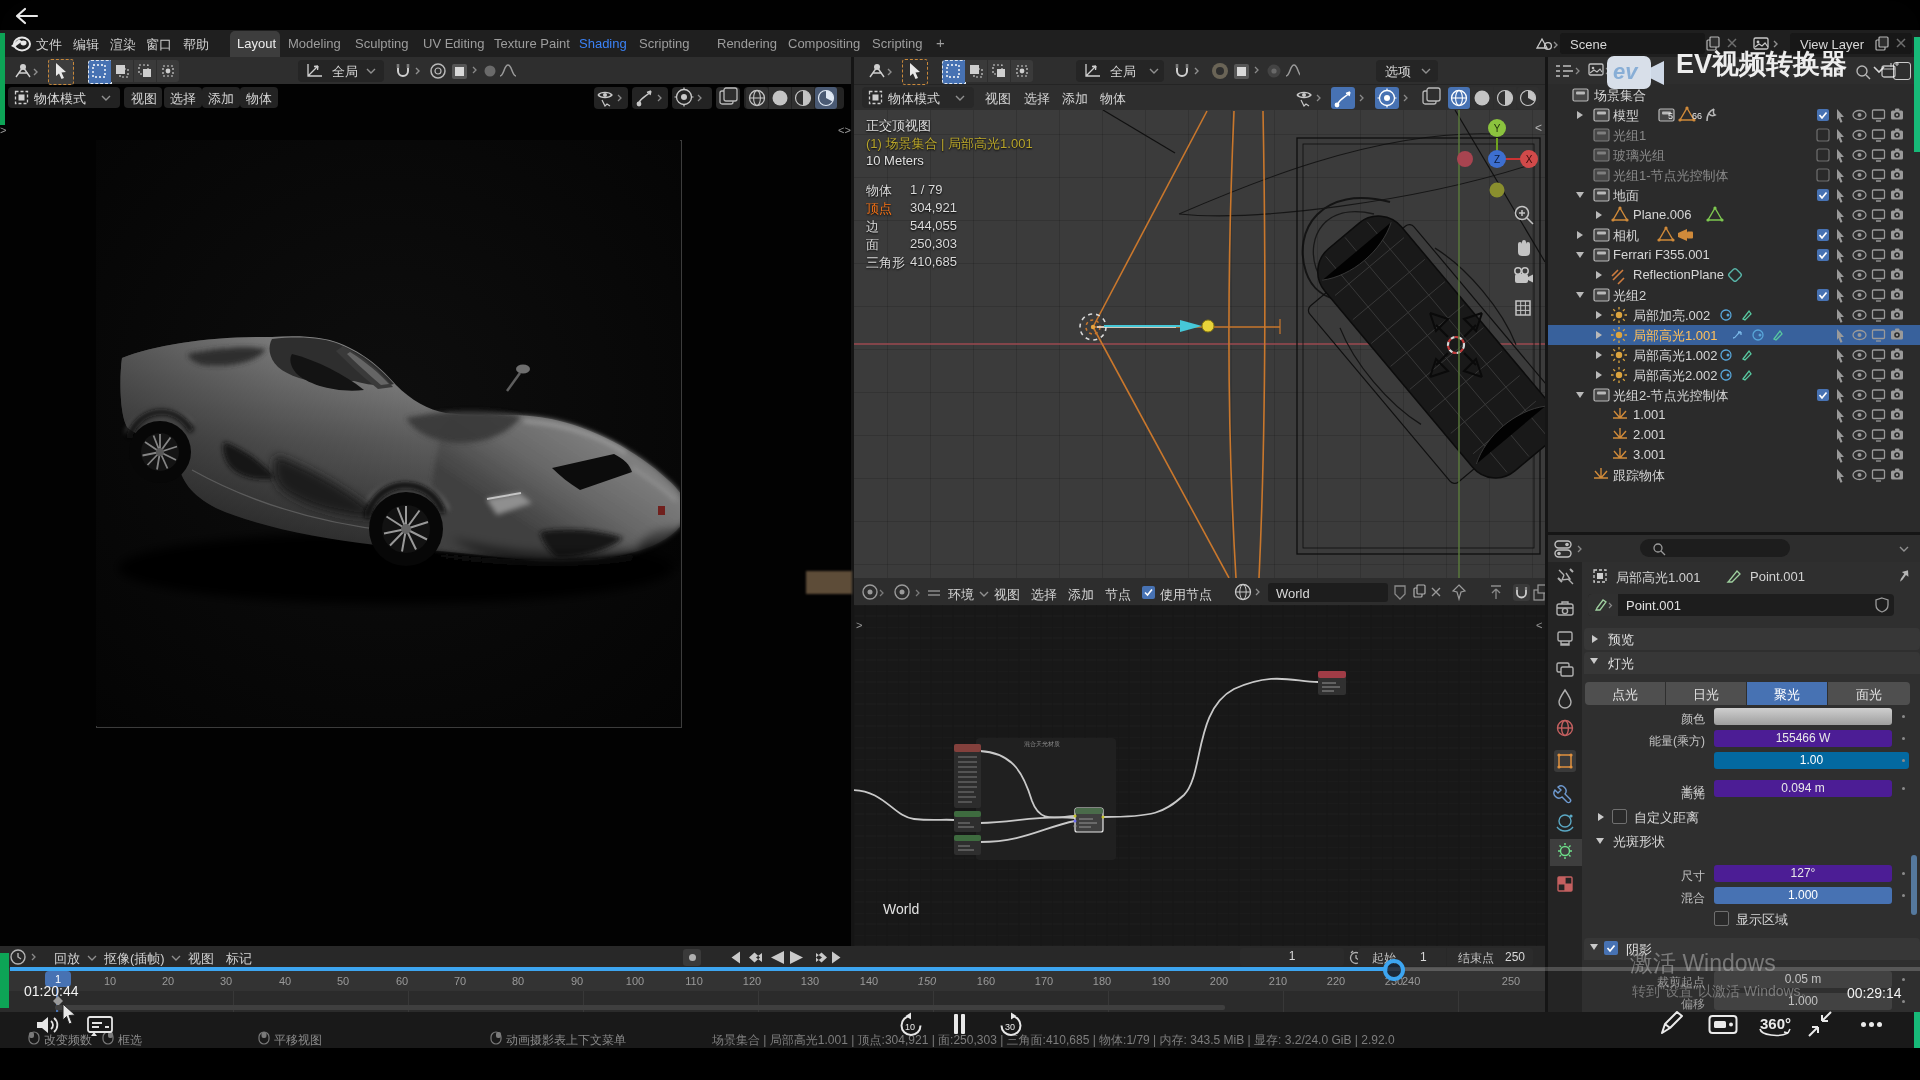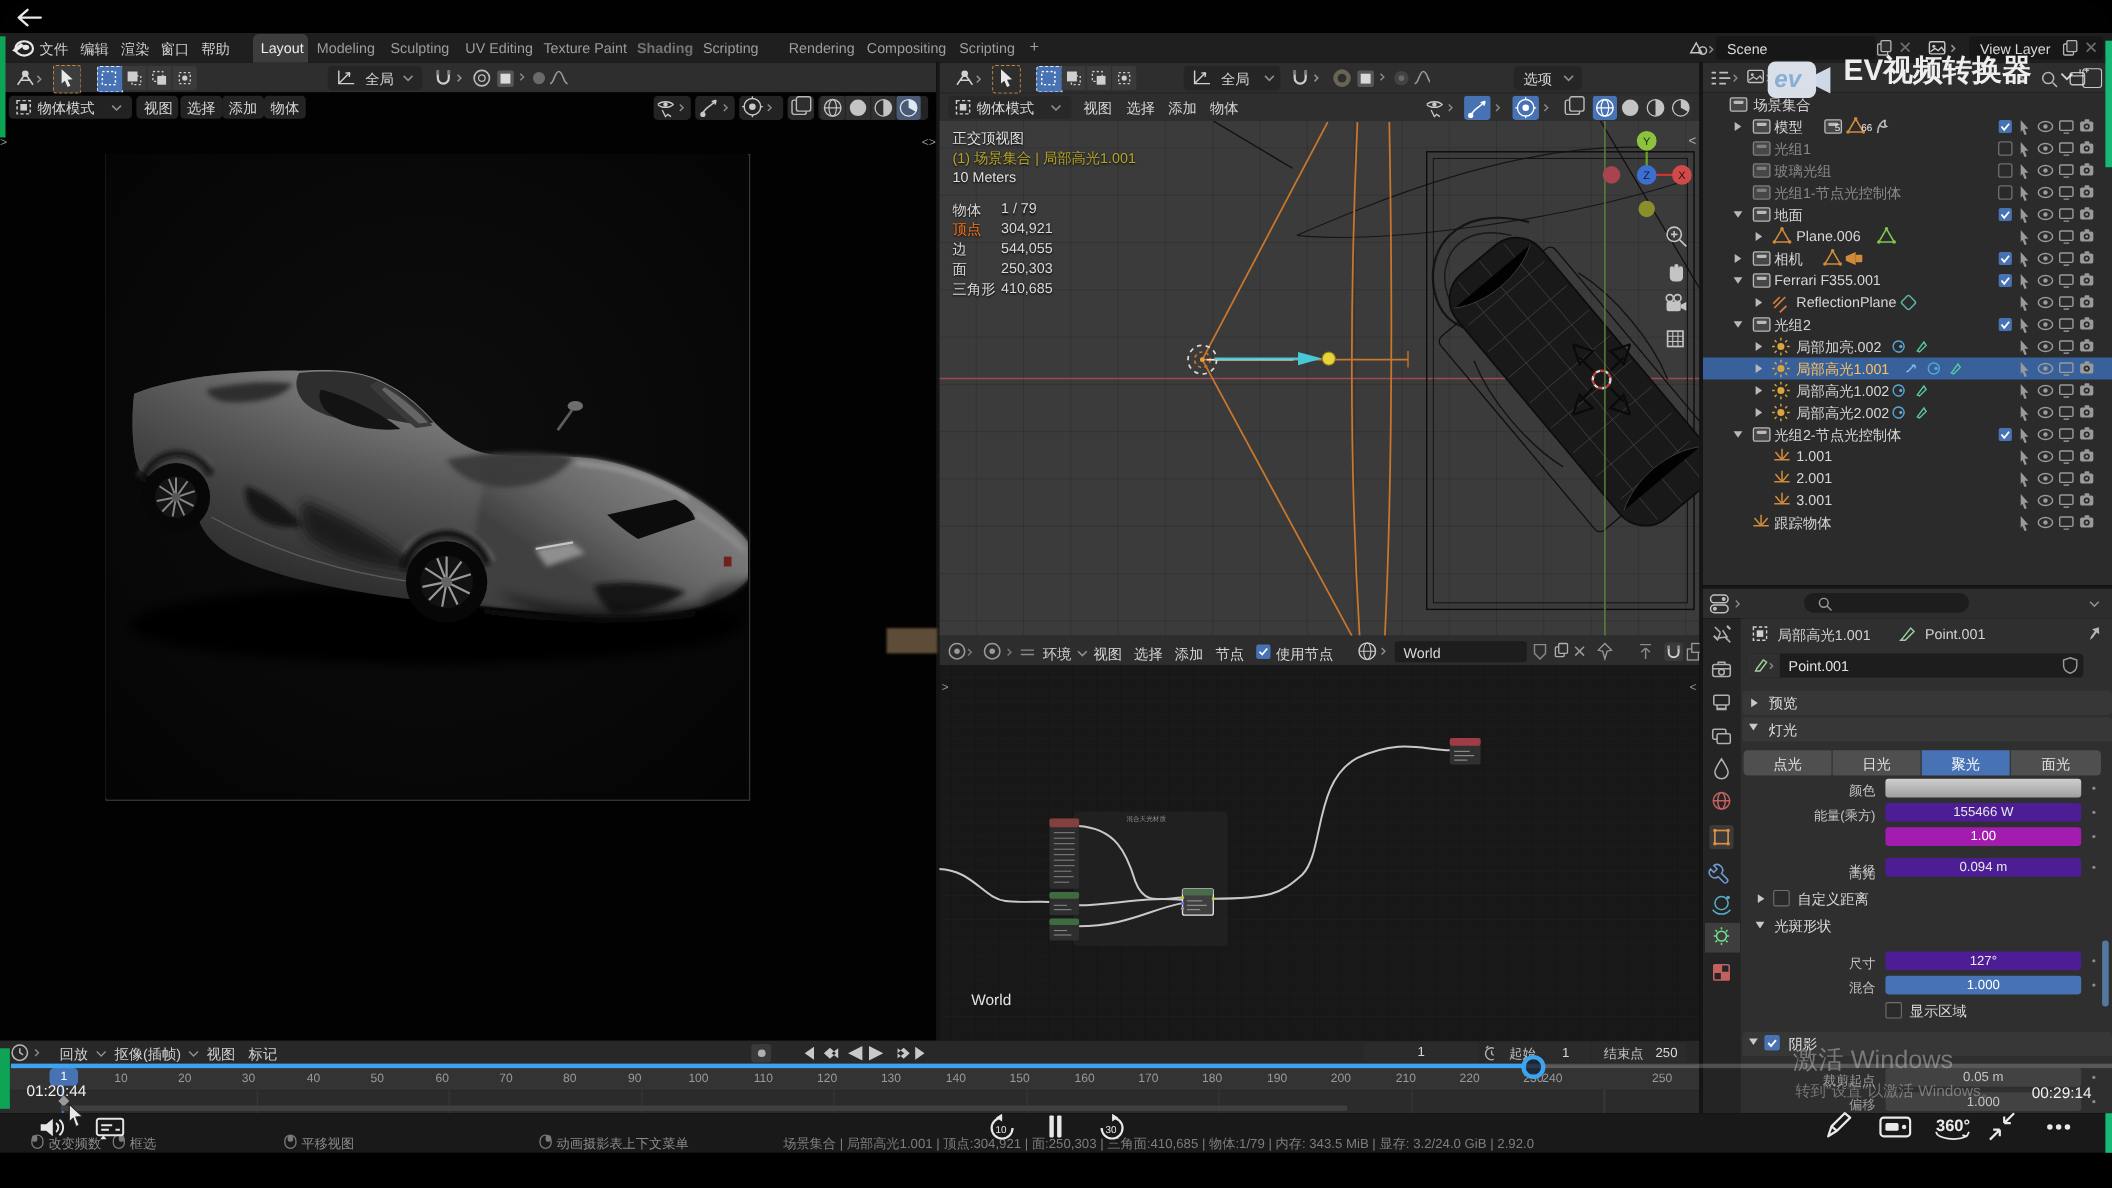--- a/index.html
+++ b/index.html
@@ -36,21 +36,21 @@
  <div class="tx" style="left:110px;top:36px;font-size:13px;color:#cfcfcf;">渲染</div>
  <div class="tx" style="left:146px;top:36px;font-size:13px;color:#cfcfcf;">窗口</div>
  <div class="tx" style="left:183px;top:36px;font-size:13px;color:#cfcfcf;">帮助</div>
 
  <div class="a" style="left:230px;top:31px;width:50px;height:26px;background:#3d3d3d;border-radius:5px 5px 0 0;"></div>
  <div class="tx" style="left:237px;top:36px;font-size:13px;color:#ececec;">Layout</div>
  <div class="tx" style="left:288px;top:36px;font-size:13px;color:#9d9d9d;">Modeling</div>
  <div class="tx" style="left:355px;top:36px;font-size:13px;color:#9d9d9d;">Sculpting</div>
  <div class="tx" style="left:423px;top:36px;font-size:13px;color:#9d9d9d;">UV Editing</div>
  <div class="tx" style="left:494px;top:36px;font-size:13px;color:#9d9d9d;">Texture Paint</div>
- <div class="tx" style="left:579px;top:36px;font-size:13px;color:#737373;font-weight:bold;">Shading</div>
+ <div class="tx" style="left:579px;top:36px;font-size:13px;color:#3b82f6;">Shading</div>
  <div class="tx" style="left:639px;top:36px;font-size:13px;color:#9d9d9d;">Scripting</div>
  <div class="tx" style="left:717px;top:36px;font-size:13px;color:#9d9d9d;">Rendering</div>
  <div class="tx" style="left:788px;top:36px;font-size:13px;color:#9d9d9d;">Compositing</div>
  <div class="tx" style="left:872px;top:36px;font-size:13px;color:#9d9d9d;">Scripting</div>
  <div class="tx" style="left:936px;top:34px;font-size:15px;color:#9d9d9d;">+</div>
 
  <svg class="a" style="left:1534px;top:37px;" width="26" height="14" viewBox="0 0 26 14">
   <path d="M3 11 L8 2 L13 11 Z" fill="none" stroke="#c8c8c8" stroke-width="1.3"></path>
   <circle cx="14" cy="9" r="3.4" fill="none" stroke="#c8c8c8" stroke-width="1.3"></circle>
   <path d="M20 5 l3 3 l-3 3" stroke="#909090" stroke-width="1.4" fill="none"></path>
@@ -726,21 +726,21 @@
         <div class="tx" style="left:329px;top:975px;width:28px;text-align:center;font-size:11px;color:#9a9a9a;">50</div>
         <div class="tx" style="left:388px;top:975px;width:28px;text-align:center;font-size:11px;color:#9a9a9a;">60</div>
         <div class="tx" style="left:446px;top:975px;width:28px;text-align:center;font-size:11px;color:#9a9a9a;">70</div>
         <div class="tx" style="left:504px;top:975px;width:28px;text-align:center;font-size:11px;color:#9a9a9a;">80</div>
         <div class="tx" style="left:563px;top:975px;width:28px;text-align:center;font-size:11px;color:#9a9a9a;">90</div>
         <div class="tx" style="left:621px;top:975px;width:28px;text-align:center;font-size:11px;color:#9a9a9a;">100</div>
         <div class="tx" style="left:680px;top:975px;width:28px;text-align:center;font-size:11px;color:#9a9a9a;">110</div>
         <div class="tx" style="left:738px;top:975px;width:28px;text-align:center;font-size:11px;color:#9a9a9a;">120</div>
         <div class="tx" style="left:796px;top:975px;width:28px;text-align:center;font-size:11px;color:#9a9a9a;">130</div>
         <div class="tx" style="left:855px;top:975px;width:28px;text-align:center;font-size:11px;color:#9a9a9a;">140</div>
-        <div class="tx" style="left:913px;top:975px;width:28px;text-align:center;font-size:11px;color:#9a9a9a;">150</div>
+        <div class="tx" style="left:913px;top:975px;width:28px;text-align:center;font-size:11px;color:#9a9a9a;font-style:italic;">150</div>
         <div class="tx" style="left:972px;top:975px;width:28px;text-align:center;font-size:11px;color:#9a9a9a;">160</div>
         <div class="tx" style="left:1030px;top:975px;width:28px;text-align:center;font-size:11px;color:#9a9a9a;">170</div>
         <div class="tx" style="left:1088px;top:975px;width:28px;text-align:center;font-size:11px;color:#9a9a9a;">180</div>
         <div class="tx" style="left:1147px;top:975px;width:28px;text-align:center;font-size:11px;color:#9a9a9a;">190</div>
         <div class="tx" style="left:1205px;top:975px;width:28px;text-align:center;font-size:11px;color:#9a9a9a;">200</div>
         <div class="tx" style="left:1264px;top:975px;width:28px;text-align:center;font-size:11px;color:#9a9a9a;">210</div>
         <div class="tx" style="left:1322px;top:975px;width:28px;text-align:center;font-size:11px;color:#9a9a9a;">220</div>
         <div class="tx" style="left:1380px;top:975px;width:28px;text-align:center;font-size:11px;color:#9a9a9a;">230</div>
         <div class="tx" style="left:1402px;top:975px;width:28px;text-align:left;font-size:11px;color:#9a9a9a;">240</div>
         <div class="tx" style="left:1497px;top:975px;width:28px;text-align:center;font-size:11px;color:#9a9a9a;">250</div>
@@ -1432,21 +1432,21 @@
  <div class="tx" style="left:1774px;top:686px;font-size:13px;color:#fff;">聚光</div>
  <div class="tx" style="left:1856px;top:686px;font-size:13px;color:#e2e2e2;">面光</div>
 
  <div class="lbl" style="left:1585px;top:711px;width:120px;">颜色</div>
  <div class="a" style="left:1714px;top:708px;width:178px;height:17px;border-radius:3px;background:linear-gradient(#cfcfcf,#9e9e9e);"></div>
  <div class="dot" style="left:1902px;top:715px;"></div>
  <div class="lbl" style="left:1585px;top:733px;width:120px;">能量(乘方)</div>
  <div class="fld" style="left:1714px;top:730px;width:178px;height:17px;">155466 W</div>
  <div class="dot" style="left:1902px;top:737px;"></div>
  <div class="lbl" style="left:1585px;top:755px;width:120px;margin-top:31px;">高光</div>
- <div class="fld" style="left:1714px;top:752px;width:178px;height:17px;background:#a21caf;color:#fff;">1.00</div>
+ <div class="fld" style="left:1714px;top:752px;width:195px;height:17px;background:#0369a1;color:#fff;">1.00</div>
  <div class="dot" style="left:1902px;top:759px;"></div>
  <div class="lbl" style="left:1585px;top:783px;width:120px;">半径</div>
  <div class="fld" style="left:1714px;top:780px;width:178px;height:17px;">0.094 m</div>
  <div class="dot" style="left:1902px;top:787px;"></div>
 
  <svg class="a" style="left:1596px;top:812px;" width="10" height="10" viewBox="0 0 10 10">
         <path d="M2 1 l6 4 l-6 4 Z" fill="#c9c9c9"></path>
       </svg>
  <div class="a" style="left:1612px;top:809px;width:13px;height:13px;background:#2a2a2a;border:1px solid #6f6f6f;border-radius:2px;"></div>
  <div class="tx" style="left:1634px;top:809px;font-size:13px;color:#d8d8d8;">自定义距离</div>

